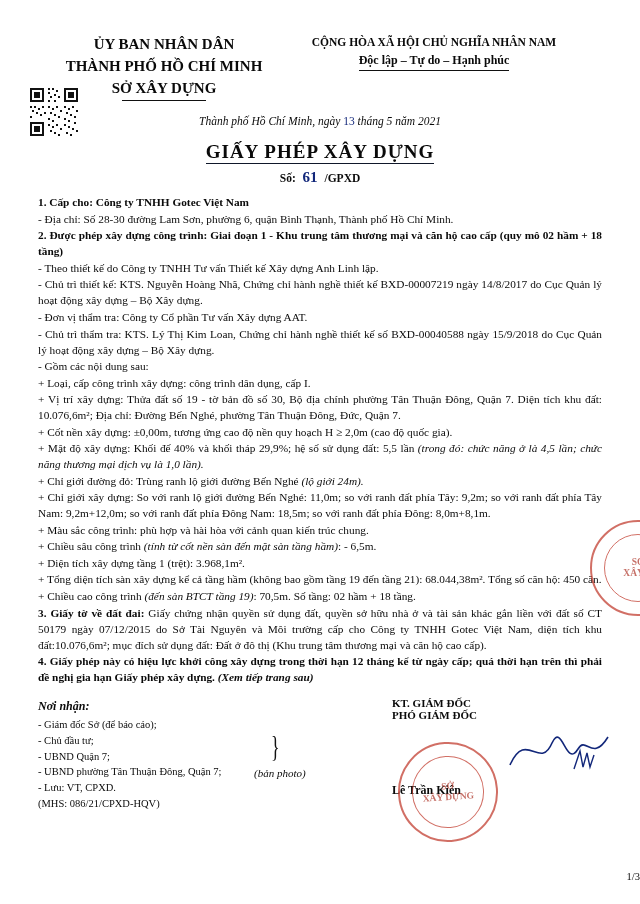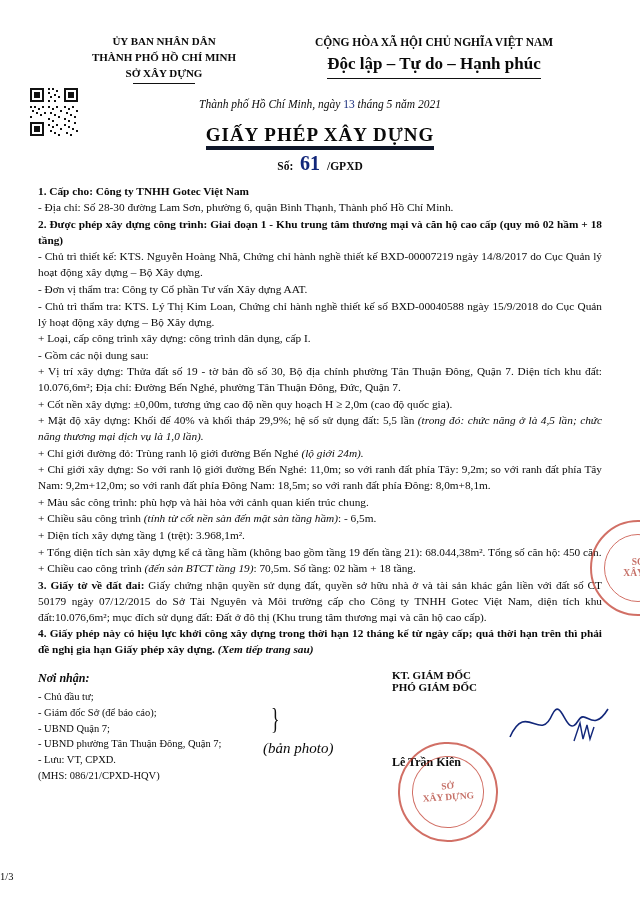--- a/index.html
+++ b/index.html
@@ -26,21 +26,21 @@
 
   
   .header {
     display: flex;
     justify-content: space-between;
     align-items: flex-start;
   }
   .hdr-left {
     width: 220px;
     text-align: center;
-    font-size: 11px;
+    font-size: 15px;
     line-height: 1.45;
     font-weight: bold;
     margin-left: 18px;
   }
   .hdr-left .l3 {
     position: relative;
     display: inline-block;
   }
   .hdr-left .l3::after {
     content: "";
@@ -55,21 +55,21 @@
     width: 330px;
     text-align: center;
     font-size: 11.5px;
     line-height: 1.5;
     font-weight: bold;
     margin-right: 6px;
   }
   .hdr-right .l2 {
     position: relative;
     display: inline-block;
-    font-size: 17px;
+    font-size: 12px;
   }
   .hdr-right .l2::after {
     content: "";
     position: absolute;
     left: 0;
     right: 0;
     bottom: -2px;
     height: 1px;
     background: #111;
   }
@@ -97,33 +97,33 @@
 
   
   .title {
     margin-top: 14px;
     text-align: center;
     font-size: 19px;
     letter-spacing: 1px;
     font-weight: bold;
   }
   .title .u {
-    border-bottom: 4px solid #0f172a;
+    border-bottom: 1px solid #0f172a;
     padding-bottom: 1px;
   }
   .sohieu {
     text-align: center;
     margin-top: 6px;
     font-size: 11.5px;
     font-weight: bold;
   }
   .sohieu .so-lbl { font-weight: bold; }
   .sohieu .num {
     color: #12277a;
-    font-size: 20px;
+    font-size: 15px;
     font-weight: bold;
     padding: 0 4px;
   }
 
   
   .body {
     margin-top: 8px;
     font-size: 11.3px;
     line-height: 1.42;
     text-align: justify;
@@ -157,23 +157,23 @@
     position: absolute;
     right: 86px;
     top: 14px;
     font-size: 30px;
     line-height: 1;
     transform: scaleX(0.6);
     color: #111;
   }
   .photo-note {
     position: absolute;
-    left: 225px;
+    left: 216px;
     top: 48px;
-    font-size: 15px;
+    font-size: 11px;
     font-style: italic;
   }
   .sign {
     width: 210px;
     font-size: 11px;
     position: relative;
   }
   .sign .kt { font-weight: bold; }
   .sign .pos { font-weight: bold; }
   .sign .name {
@@ -236,22 +236,22 @@
     left: 112px;
     top: 22px;
     width: 110px;
     height: 62px;
     pointer-events: none;
   }
   .pagenum {
     position: absolute;
     bottom: 22px;
     left: 0;
-    right: 12px;
-    text-align: left;
+    right: 0;
+    text-align: right;
     font-size: 10.5px;
   }
 </style>
 </head>
 <body>
 
 <div class="page">
 
   <div class="qr">
     <svg width="52" height="52" viewBox="0 0 52 52" shape-rendering="crispEdges">
@@ -320,21 +320,21 @@
     </svg>
   </div>
 
   <div class="header">
     <div class="hdr-left">
       <div>ỦY BAN NHÂN DÂN</div>
       <div>THÀNH PHỐ HỒ CHÍ MINH</div>
       <div class="l3">SỞ XÂY DỰNG</div>
     </div>
     <div class="hdr-right">
-      <div>CỘNG HÒA XÃ HỘI CHỦ NGHĨA VIỆT NAM</div>
+      <div>CỘNG HÒA XÃ HỘI CHỦ NGHĨA NHÂN NAM</div>
       <div class="l2">Độc lập – Tự do – Hạnh phúc</div>
     </div>
   </div>
 
   <div class="place-date">
     <span>Thành phố Hồ Chí Minh, ngày</span>
     <span class="date-ink">13</span>
     <span>tháng 5 năm 2021</span>
   </div>
 
@@ -351,25 +351,26 @@
     <p>
       <span class="b">1. Cấp cho:</span>
       <span class="b">Công ty TNHH Gotec Việt Nam</span>
     </p>
     <p>- Địa chỉ: Số 28-30 đường Lam Sơn, phường 6, quận Bình Thạnh, Thành phố Hồ Chí Minh.</p>
     <p>
       <span class="b">2. Được phép xây dựng công trình:</span>
       <span class="b">Giai đoạn 1 - Khu trung tâm thương mại và căn hộ cao cấp</span>
       <span class="b">(quy mô 02 hầm + 18 tầng)</span>
     </p>
+    <p>- Theo thiết kế do Công ty TNHH Tư vấn Thiết kế Xây dựng Anh Linh lập.</p>
     <p>- Chủ trì thiết kế: KTS. Nguyễn Hoàng Nhã, Chứng chỉ hành nghề thiết kế BXD-00007219 ngày 14/8/2017 do Cục Quản lý hoạt động xây dựng – Bộ Xây dựng.</p>
     <p>- Đơn vị thẩm tra: Công ty Cổ phần Tư vấn Xây dựng AAT.</p>
     <p>- Chủ trì thẩm tra: KTS. Lý Thị Kim Loan, Chứng chỉ hành nghề thiết kế số BXD-00040588 ngày 15/9/2018 do Cục Quản lý hoạt động xây dựng – Bộ Xây dựng.</p>
+    <p>- Gồm các nội dung sau:</p>
     <p>+ Loại, cấp công trình xây dựng: công trình dân dụng, cấp I.</p>
-    <p>- Gồm các nội dung sau:</p>
     <p>+ Vị trí xây dựng: Thửa đất số 19 - tờ bản đồ số 30, Bộ địa chính phường Tân Thuận Đông, Quận 7. Diện tích khu đất: 10.076,6m²; Địa chỉ: Đường Bến Nghé, phường Tân Thuận Đông, Đức, Quận 7.</p>
     <p>+ Cốt nền xây dựng: ±0,00m, tương ứng cao độ nền quy hoạch H ≥ 2,0m (cao độ quốc gia).</p>
     <p>
       <span>+ Mật độ xây dựng: Khối đế 40% và khối tháp 29,9%; hệ số sử dụng đất: 5,5 lần</span>
       <span class="i">(trong đó: chức năng ở là 4,5 lần; chức năng thương mại dịch vụ là 1,0 lần).</span>
     </p>
     <p>
       <span>+ Chỉ giới đường đỏ: Trùng ranh lộ giới đường Bến Nghé</span>
       <span class="i">(lộ giới 24m).</span>
     </p>
@@ -392,22 +393,22 @@
     <p>
       <span class="b">4. Giấy phép này có hiệu lực khởi công xây dựng trong thời hạn 12 tháng kể từ ngày cấp; quá thời hạn trên thì phải đề nghị gia hạn Giấy phép xây dựng.</span>
       <span class="bi">(Xem tiếp trang sau)</span>
     </p>
   </div>
 
   <div class="footer">
     <div class="noi-nhan">
       <div class="nn-title">Nơi nhận:</div>
       <div class="nn-list">
+        <div>- Giám đốc Sở (để báo cáo);</div>
         <div>- Chủ đầu tư;</div>
-        <div>- Giám đốc Sở (để báo cáo);</div>
         <div>- UBND Quận 7;</div>
         <div>- UBND phường Tân Thuận Đông, Quận 7;</div>
         <div>- Lưu: VT, CPXD.</div>
         <div>(MHS: 086/21/CPXD-HQV)</div>
         <div class="brace">}</div>
         <div class="photo-note">(bản photo)</div>
       </div>
     </div>
 
     <div class="sign">

